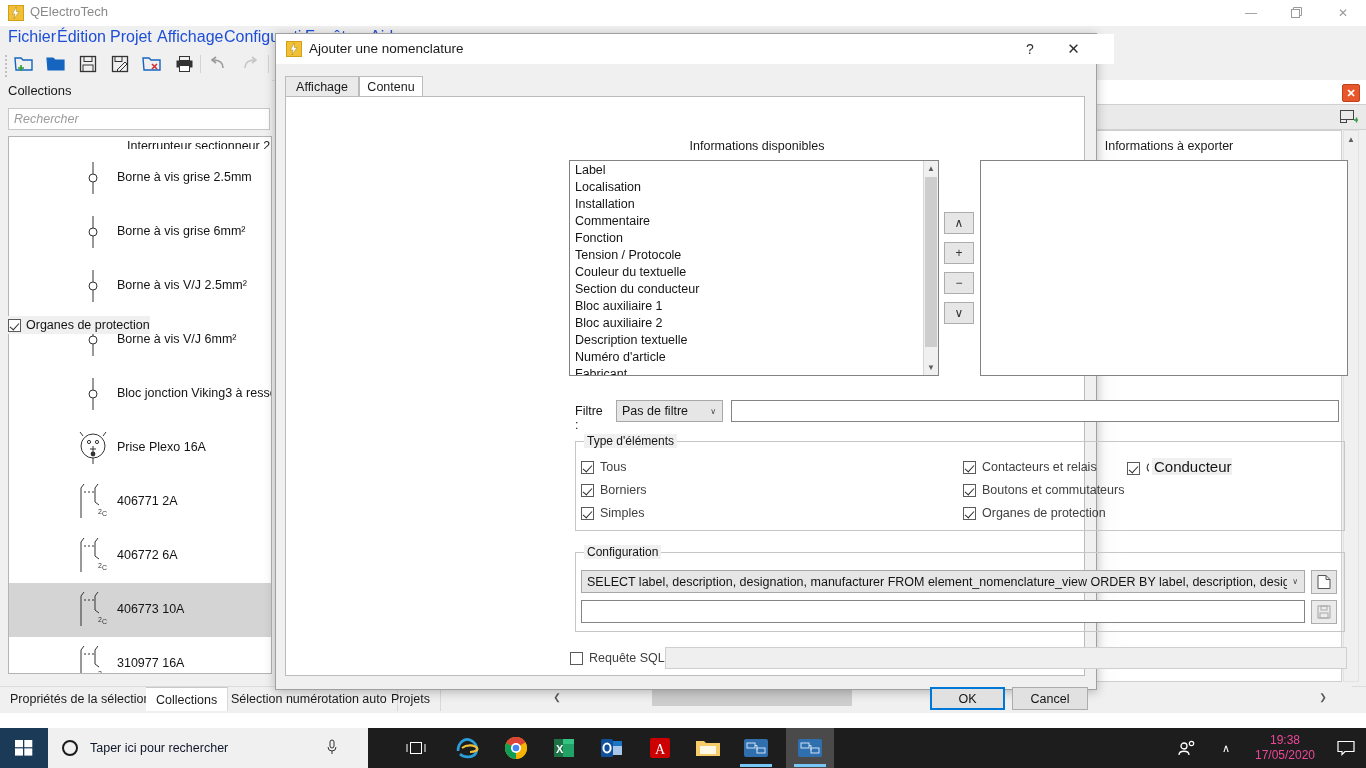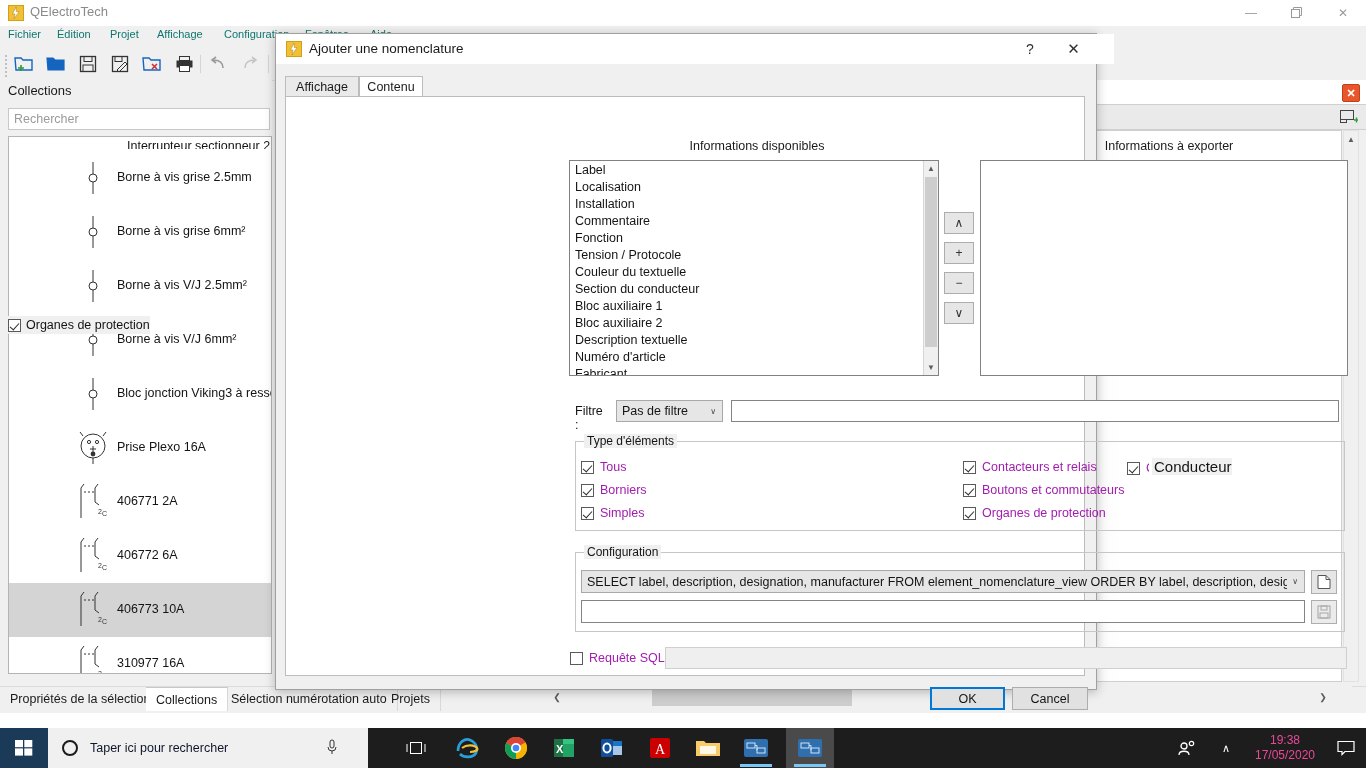--- a/index.html
+++ b/index.html
@@ -15,32 +15,32 @@
   .app-window{position:absolute;left:0;top:0;width:1366px;height:712px;background:#f0f0f0;}
   .app-titlebar{position:absolute;left:0;top:0;width:1366px;height:26px;background:#ffffff;}
   .app-title-icon{position:absolute;left:8px;top:5px;width:16px;height:16px;}
   .app-title-text{position:absolute;left:30px;top:4px;font-size:13px;color:#8a8a8a;}
   .win-btn{position:absolute;top:0;width:46px;height:26px;display:flex;align-items:center;justify-content:center;color:#9a9a9a;}
   .win-min{left:1228px;}
   .win-max{left:1274px;}
   .win-close{left:1320px;}
 
   .menubar{position:absolute;left:0;top:26px;width:1366px;height:21px;background:#f0f0f0;}
-  .menu-item{position:absolute;top:2px;font-size:11px;color:#0f766e;}
+  .menu-item{position:absolute;top:2px;font-size:16px;color:#1d4ed8;}
 
   .toolbar{position:absolute;left:0;top:47px;width:1366px;height:33px;background:#f0f0f0;border-bottom:1px solid #dcdcdc;}
   .tb-grip{position:absolute;left:4px;top:6px;width:5px;height:22px;}
   .tb-grip i{display:block;width:2px;height:2px;background:#c0c0c0;margin:2px 0 0 1px;}
   .tb-btn{position:absolute;top:5px;width:24px;height:24px;display:flex;align-items:center;justify-content:center;}
   .tb-sep{position:absolute;top:8px;width:1px;height:18px;background:#d4d4d4;}
 
   
   .dock{position:absolute;left:0;top:80px;width:272px;height:604px;background:#f0f0f0;}
   .dock-title{position:absolute;left:8px;top:3px;font-size:13px;color:#1a1a1a;}
-  .dock-search{position:absolute;left:8px;top:28px;width:262px;height:22px;background:#fff;border:1px solid #c8c8c8;box-sizing:border-box;}
+  .dock-search{position:absolute;left:8px;top:28px;width:262px;height:22px;background:#fff;border:1px solid #c8c8c8;box-sizing:border-box;font-style:italic;}
   .dock-search span{position:absolute;left:5px;top:3px;font-size:12.5px;color:#9b9b9b;}
   .dock-list{position:absolute;left:8px;top:56px;width:264px;height:538px;background:#fff;border:1px solid #b4b4b4;box-sizing:border-box;overflow:hidden;}
   .citem{position:absolute;left:0;width:264px;height:54px;}
   .citem.sel{background:#d4d4d4;}
   .citem .lbl{position:absolute;left:108px;top:19px;font-size:12.5px;color:#141414;white-space:nowrap;}
   .citem .sym{position:absolute;left:62px;top:3px;width:44px;height:48px;}
   .clipped-top{position:absolute;left:0;top:-10px;width:264px;height:22px;overflow:hidden;}
   .clipped-top .lbl{position:absolute;left:118px;top:12px;font-size:12.5px;color:#141414;white-space:nowrap;}
 
   
@@ -98,21 +98,21 @@
   .combo{position:absolute;height:22px;background:#e6e6e6;border:1px solid #a8a8a8;box-sizing:border-box;font-size:12.5px;color:#141414;display:flex;align-items:center;padding-left:5px;}
   .combo .arr{position:absolute;right:6px;top:6px;color:#4a4a4a;font-size:8px;}
   .textinput{position:absolute;height:22px;background:#fff;border:1px solid #848484;box-sizing:border-box;font-size:12.5px;color:#141414;display:flex;align-items:center;padding-left:4px;}
 
   .groupbox{position:absolute;border:1px solid #c6c6c6;box-sizing:border-box;}
   .gb-title{position:absolute;top:-8px;left:8px;background:#f0f0f0;padding:0 3px;font-size:12px;color:#141414;}
 
   .cb{position:absolute;display:flex;align-items:center;height:16px;}
   .cb .box{width:13px;height:13px;border:1px solid #5a5a5a;background:#fff;position:relative;box-sizing:border-box;flex:0 0 auto;}
   .cb.checked .box:after{content:"";position:absolute;left:3px;top:1px;width:4px;height:8px;border:solid #2a2a2a;border-width:0 1.6px 1.6px 0;transform:rotate(42deg);}
-  .cb .t{margin-left:6px;font-size:12.5px;color:#a21caf;white-space:nowrap;}
+  .cb .t{margin-left:6px;font-size:12.5px;color:#404040;white-space:nowrap;}
 
   
   .cb-clip{position:absolute;left:851px;top:426px;width:22px;height:16px;overflow:hidden;}
   .ghost-cond{position:absolute;left:876px;top:424px;font-size:15px;color:#141414;background:#f0f0f0;padding-left:2px;}
 
   .iconbtn{position:absolute;width:26px;height:24px;background:#e6e6e6;border:1px solid #adadad;box-sizing:border-box;display:flex;align-items:center;justify-content:center;}
 
   .dlgbtn{position:absolute;height:23px;background:#e1e1e1;border:1px solid #adadad;box-sizing:border-box;display:flex;align-items:center;justify-content:center;font-size:12.5px;color:#141414;}
   .dlgbtn.default{border:2px solid #0078d7;background:#e1e1e1;}
 

